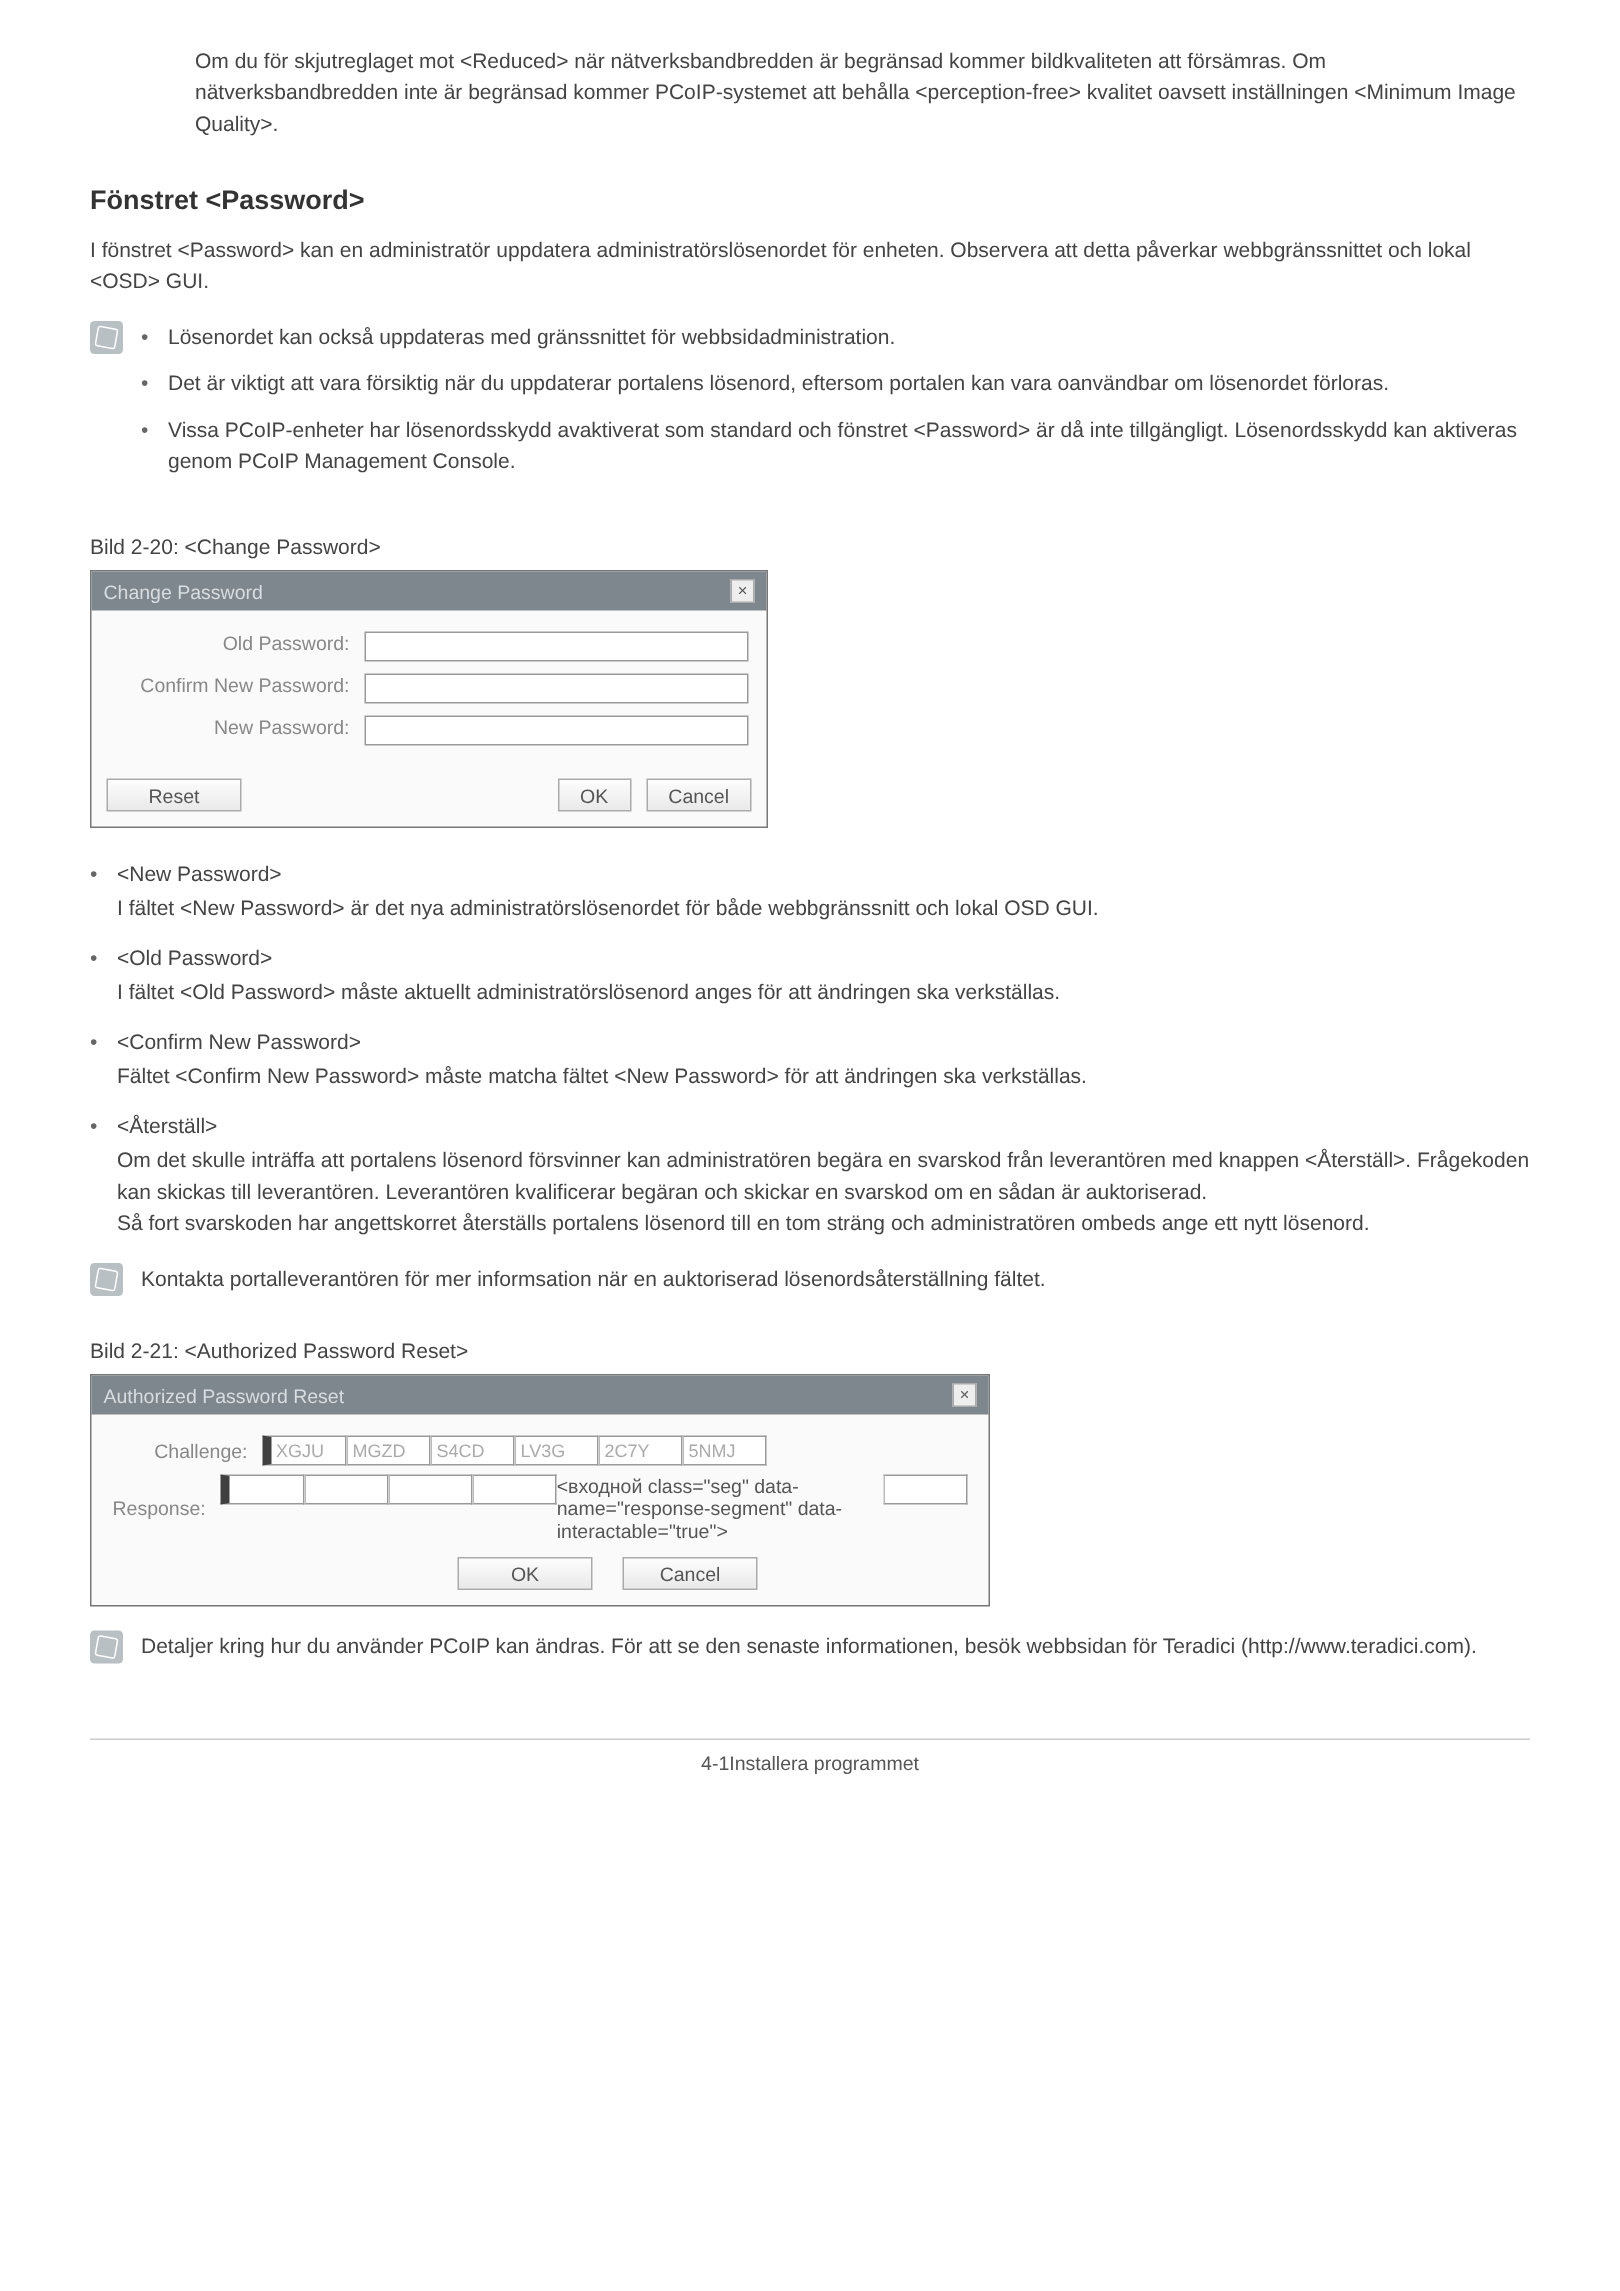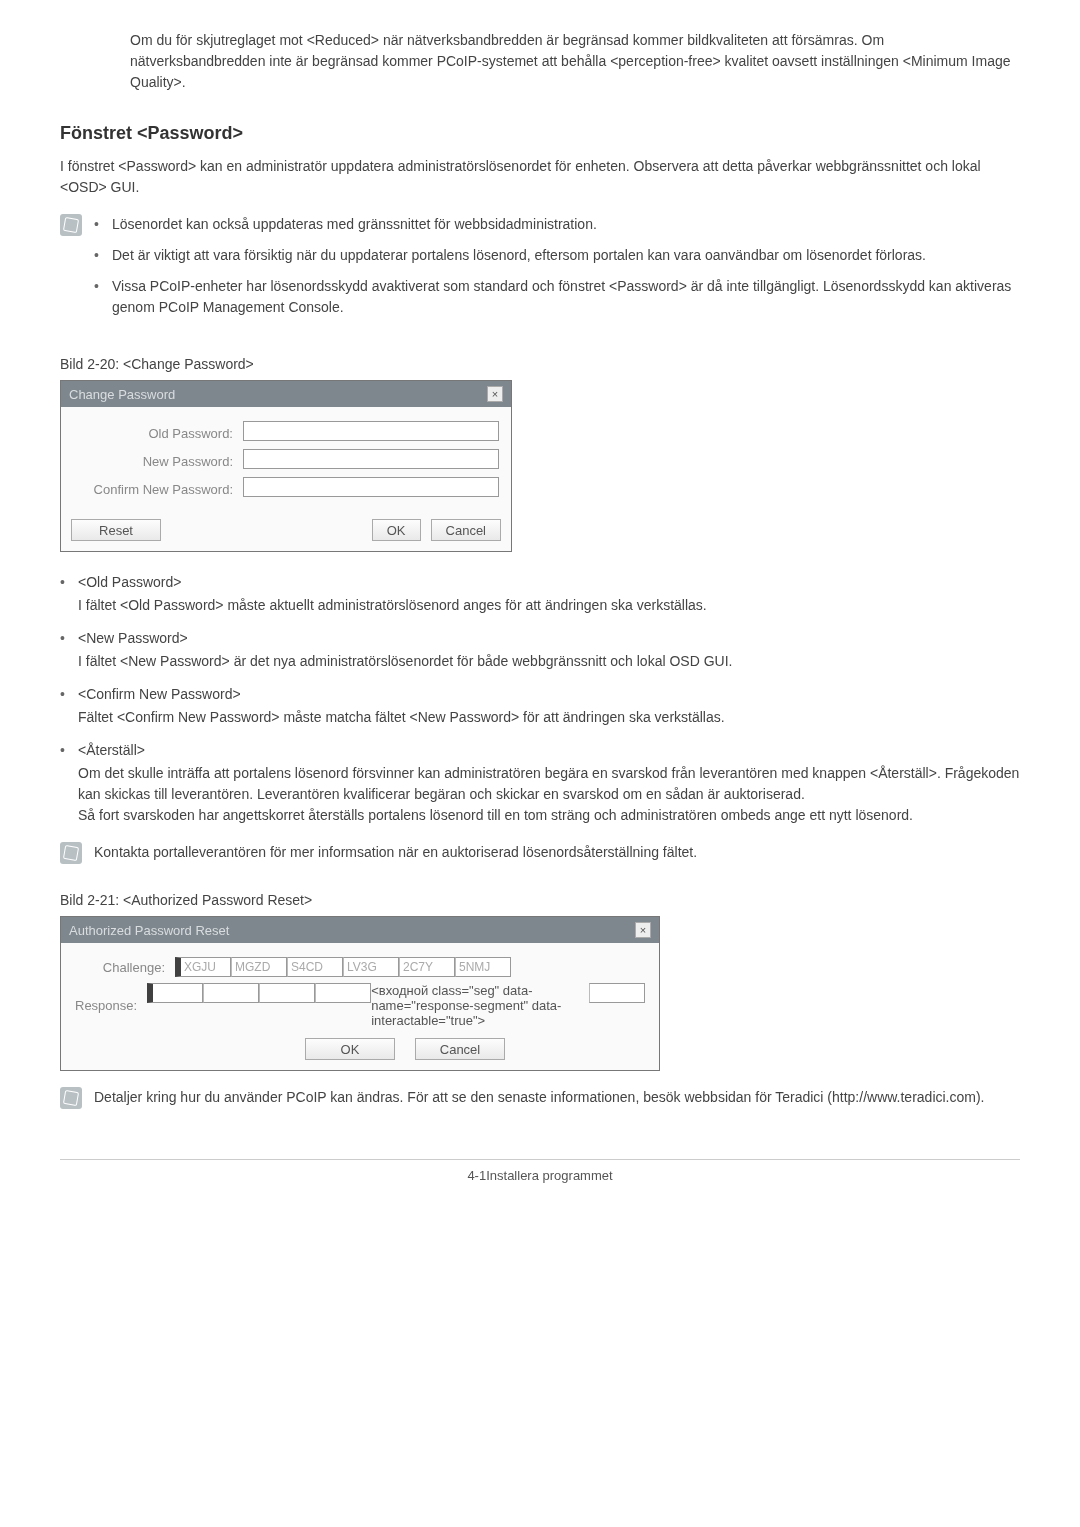--- a/index.html
+++ b/index.html
@@ -119,21 +119,21 @@
     border: 1px solid #aaa;
     color: #555;
     font-size: 11px;
     line-height: 14px;
     text-align: center;
     cursor: pointer;
   }
   .dialog-body { padding: 14px 12px 8px 12px; }
   .form-row {
     display: flex;
-    align-items: flex-end;
+    align-items: flex-start;
     margin-bottom: 8px;
   }
   .form-row label {
     width: 170px;
     text-align: right;
     padding-right: 10px;
     color: #888;
   }
   .form-row input[type=text] {
     flex: 1;
@@ -253,44 +253,44 @@
     <div class="dialog-title">
       <span>Change Password</span>
       <span class="dialog-close">×</span>
     </div>
     <div class="dialog-body">
       <div class="form-row">
         <label>Old Password:</label>
         <input type="text" style="">
       </div>
       <div class="form-row">
+        <label>Confirm New Password:</label>
+        <input type="text" style="">
+      </div>
+      <div class="form-row">
         <label>New Password:</label>
-        <input type="text" style="">
-      </div>
-      <div class="form-row">
-        <label>Confirm New Password:</label>
         <input type="text" style="">
       </div>
     </div>
     <div class="dialog-buttons">
       <button class="dlg-btn reset">Reset</button>
       <span class="spacer-flex"></span>
       <button class="dlg-btn">OK</button>
       <button class="dlg-btn" style="margin-left:10px">Cancel</button>
     </div>
   </div>
 
   <ul class="def-list">
     <li>
+      <span class="def-term">&lt;New Password&gt;</span>
+      <span class="def-desc">I fältet &lt;New Password&gt; är det nya administratörslösenordet för både webbgränssnitt och lokal OSD GUI.</span>
+    </li>
+    <li>
       <span class="def-term">&lt;Old Password&gt;</span>
       <span class="def-desc">I fältet &lt;Old Password&gt; måste aktuellt administratörslösenord anges för att ändringen ska verkställas.</span>
-    </li>
-    <li>
-      <span class="def-term">&lt;New Password&gt;</span>
-      <span class="def-desc">I fältet &lt;New Password&gt; är det nya administratörslösenordet för både webbgränssnitt och lokal OSD GUI.</span>
     </li>
     <li>
       <span class="def-term">&lt;Confirm New Password&gt;</span>
       <span class="def-desc">Fältet &lt;Confirm New Password&gt; måste matcha fältet &lt;New Password&gt; för att ändringen ska verkställas.</span>
     </li>
     <li>
       <span class="def-term">&lt;Återställ&gt;</span>
       <span class="def-desc" style="white-space:pre-line">Om det skulle inträffa att portalens lösenord försvinner kan administratören begära en svarskod från leverantören med knappen &lt;Återställ&gt;. Frågekoden kan skickas till leverantören. Leverantören kvalificerar begäran och skickar en svarskod om en sådan är auktoriserad.
 Så fort svarskoden har angettskorret återställs portalens lösenord till en tom sträng och administratören ombeds ange ett nytt lösenord.</span>
     </li>

